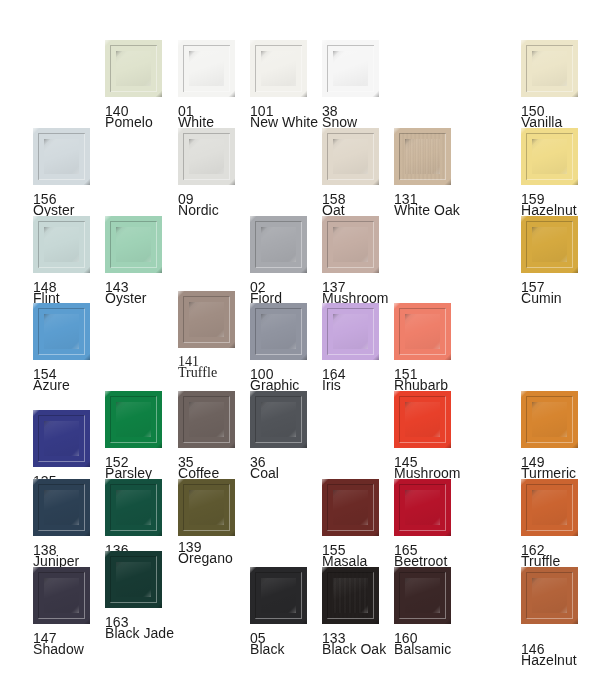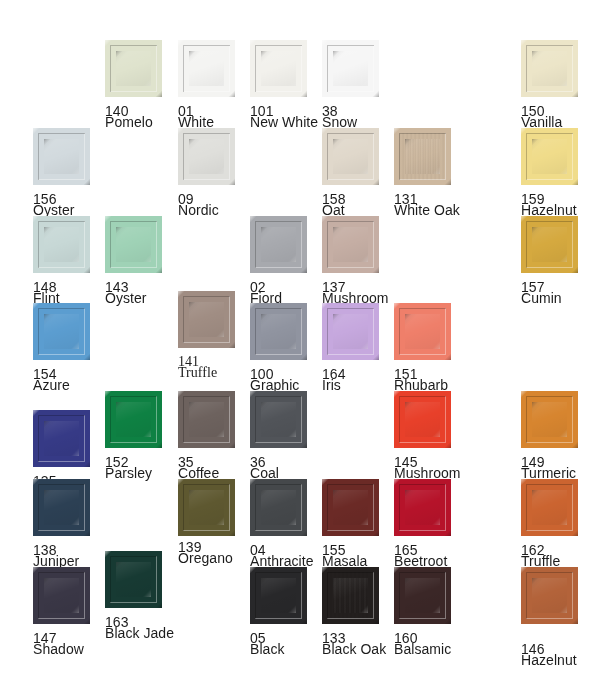--- a/index.html
+++ b/index.html
@@ -430,42 +430,42 @@
       <div class="chip" style="--base: #2c4054; width: 57px; height: 57px;">
         <div class="frame"></div>
         <div class="bevel"></div>
         <div class="panel"></div>
       </div>
       <div class="label" style="color: rgb(28, 28, 28);">
         <span class="code">138</span>
         <span class="name">Juniper</span>
       </div>
     </div>
+    <div class="swatch-cell" style="left: 105px; top: 479px;">
+      <div class="chip" style="--base: #14513f; width: 57px; height: 57px;">
+        <div class="frame"></div>
+        <div class="bevel"></div>
+        <div class="panel"></div>
+      </div>
+      <div class="label" style="color: rgb(28, 28, 28);">
+        <span class="code">136</span>
+        <span class="name">Pine</span>
+      </div>
+    </div>
     <div class="swatch-cell" style="left: 178px; top: 479px;">
       <div class="chip" style="--base: #5e5830; width: 57px; height: 57px;">
         <div class="frame"></div>
         <div class="bevel"></div>
         <div class="panel"></div>
       </div>
       <div class="label" style="color: rgb(28, 28, 28); margin-top: 6px;">
         <span class="code">139</span>
         <span class="name">Oregano</span>
       </div>
     </div>
-    <div class="swatch-cell" style="left: 250px; top: 479px;">
-      <div class="chip" style="--base: #45484b; width: 57px; height: 57px;">
-        <div class="frame"></div>
-        <div class="bevel"></div>
-        <div class="panel"></div>
-      </div>
-      <div class="label" style="color: rgb(28, 28, 28);">
-        <span class="code">04</span>
-        <span class="name">Anthracite</span>
-      </div>
-    </div>
     <div class="swatch-cell" style="left: 322px; top: 479px;">
       <div class="chip" style="--base: #6b2a26; width: 57px; height: 57px;">
         <div class="frame"></div>
         <div class="bevel"></div>
         <div class="panel"></div>
       </div>
       <div class="label" style="color: rgb(28, 28, 28);">
         <span class="code">155</span>
         <span class="name">Masala</span>
       </div>

